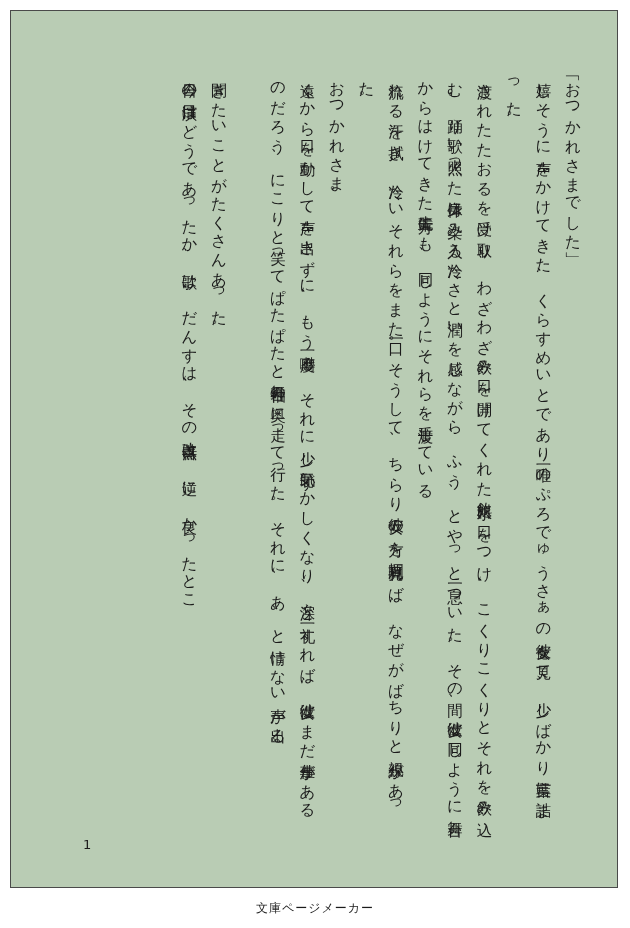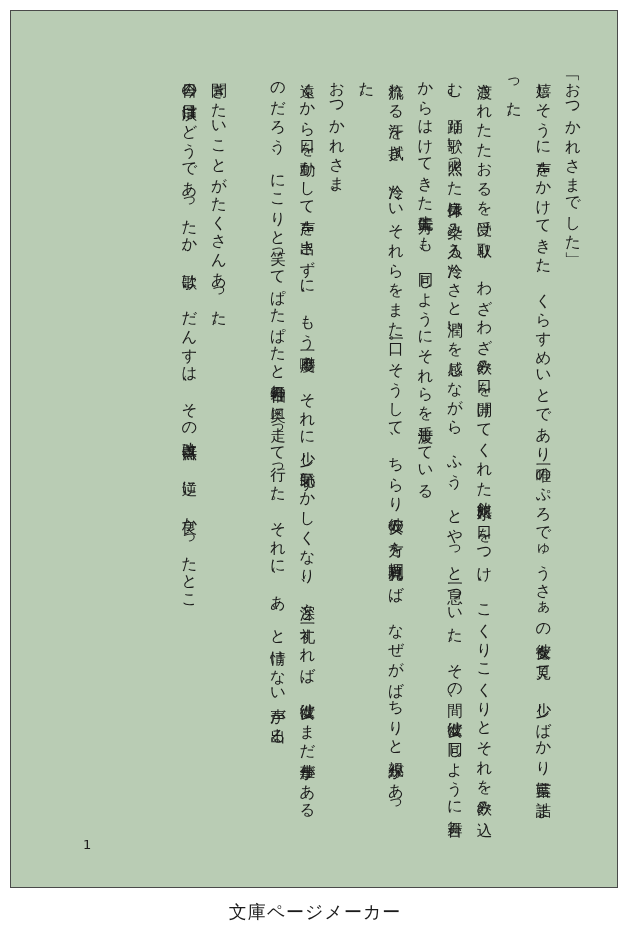--- a/index.html
+++ b/index.html
@@ -57,21 +57,21 @@
     font-size: 13px;
     color: #1b1b1b;
   }
   #footer {
     position: absolute;
     left: 0;
     top: 900px;
     width: 630px;
     text-align: center;
     font-family: "DejaVu Sans", "Liberation Sans", sans-serif;
-    font-size: 18px;
+    font-size: 12px;
     color: #1b1b1b;
     letter-spacing: 1px;
   }
 </style>
 </head>
 <body>
 
 <div id="page">
   <div id="paper">
 

